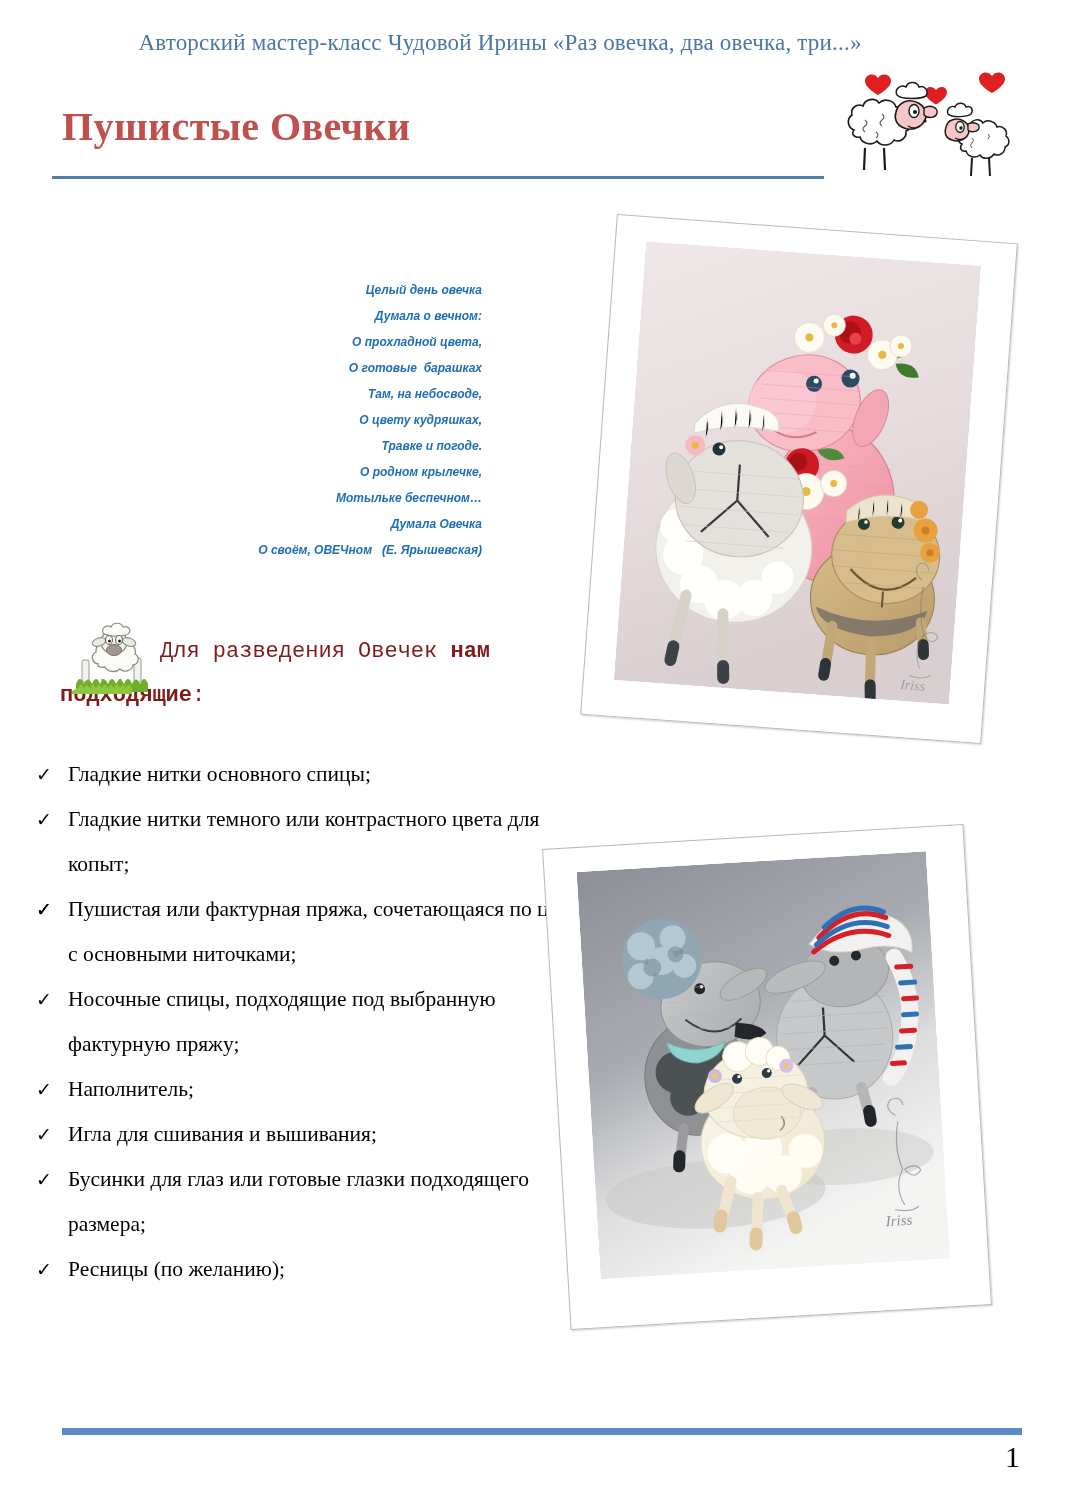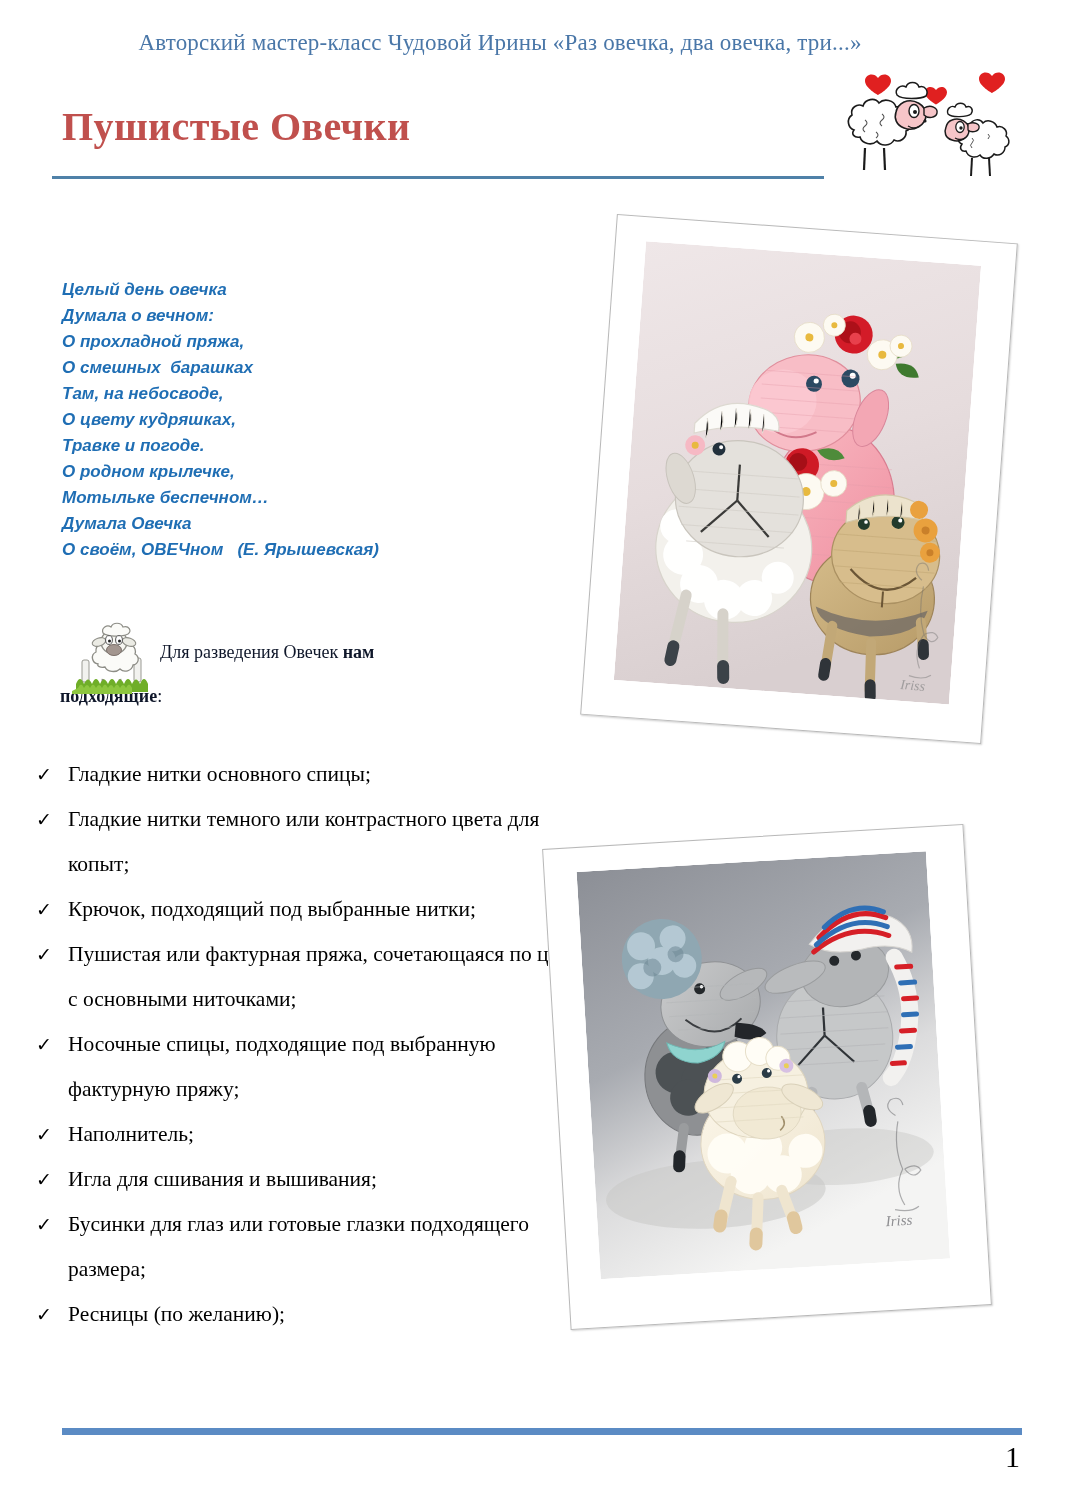--- a/index.html
+++ b/index.html
@@ -80,45 +80,46 @@
   .poem {
     position: absolute;
     left: 62px;
     top: 277px;
     width: 420px;
   }
   .poem-line {
     font-family: "Liberation Sans", "DejaVu Sans", sans-serif;
     font-weight: bold;
     font-style: italic;
-    font-size: 17px;
+    font-size: 12px;
     line-height: 26px;
     color: #1f6eb4;
     white-space: pre;
+    text-align: right;
   }
 
   
   .intro-block {
     position: absolute;
     left: 30px;
     top: 630px;
     width: 520px;
   }
   .sheep-icon {
     position: absolute;
     left: 42px;
     top: -10px;
     width: 88px;
     height: 80px;
   }
   .intro-text {
-    font-family: Liberation Serif, serif;
-    font-size: 18px;
+    font-family: Liberation Mono, monospace;
+    font-size: 22px;
     line-height: 44px;
-    color: #0f172a;
+    color: #7f1d1d;
     padding-left: 0;
   }
   .intro-text .first-line {
     display: block;
     padding-left: 130px;
   }
   .intro-text .second-line {
     display: block;
     padding-left: 30px;
   }
@@ -276,22 +277,22 @@
     </svg>
   </div>
 
   <div class="doc-title">Пушистые Овечки</div>
   <div class="title-rule"></div>
 
 
   <div class="poem">
     <div class="poem-line">Целый день овечка</div>
     <div class="poem-line">Думала о вечном:</div>
-    <div class="poem-line">О прохладной пряжа,</div>
-    <div class="poem-line">О смешных  барашках</div>
+    <div class="poem-line">О прохладной цвета,</div>
+    <div class="poem-line">О готовые  барашках</div>
     <div class="poem-line">Там, на небосводе,</div>
     <div class="poem-line">О цвету кудряшках,</div>
     <div class="poem-line">Травке и погоде.</div>
     <div class="poem-line">О родном крылечке,</div>
     <div class="poem-line">Мотыльке беспечном…</div>
     <div class="poem-line">Думала Овечка</div>
     <div class="poem-line">О своём, ОВЕЧном   (Е. Ярышевская)</div>
   </div>
 
   <div class="intro-block">
@@ -346,21 +347,20 @@
     <li class="check-item">
       <span class="check-mark">✓</span>
       <span>Гладкие нитки основного спицы;</span>
     </li>
     <li class="check-item">
       <span class="check-mark">✓</span>
       <span>Гладкие нитки темного или контрастного цвета для копыт;</span>
     </li>
     <li class="check-item">
       <span class="check-mark">✓</span>
-      <span>Крючок, подходящий под выбранные нитки;</span>
     </li>
     <li class="check-item">
       <span class="check-mark">✓</span>
       <span>Пушистая или фактурная пряжа, сочетающаяся по цвету с основными ниточками;</span>
     </li>
     <li class="check-item">
       <span class="check-mark">✓</span>
       <span>Носочные спицы, подходящие под выбранную фактурную пряжу;</span>
     </li>
     <li class="check-item">

